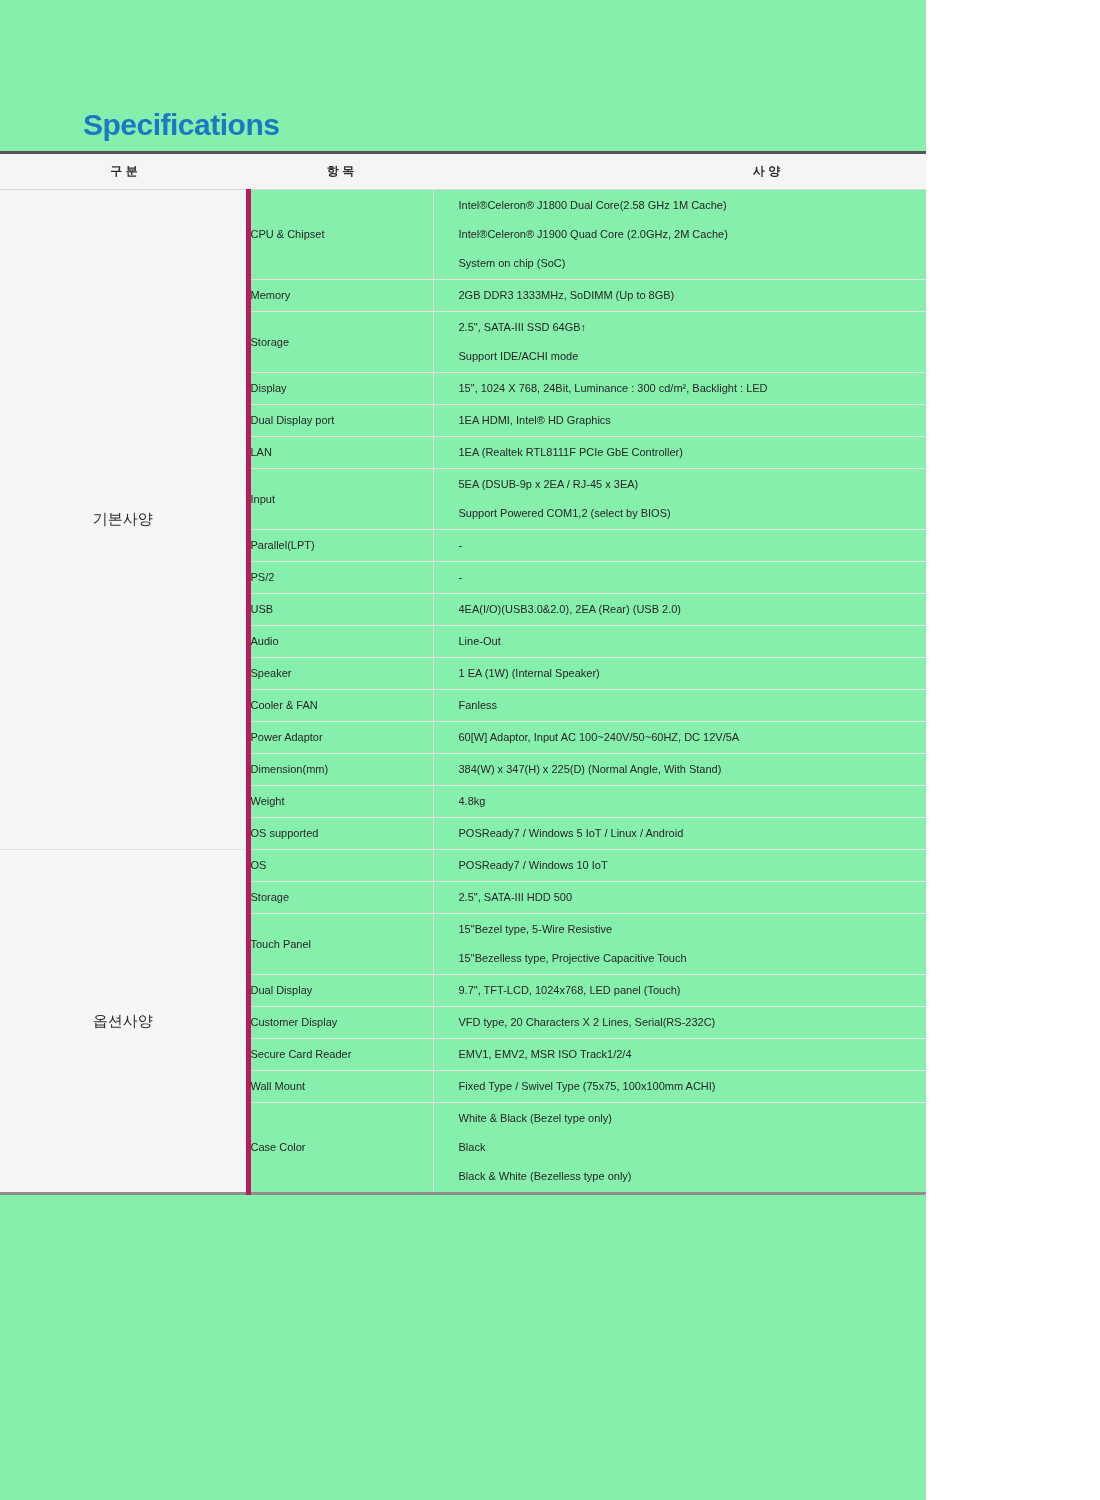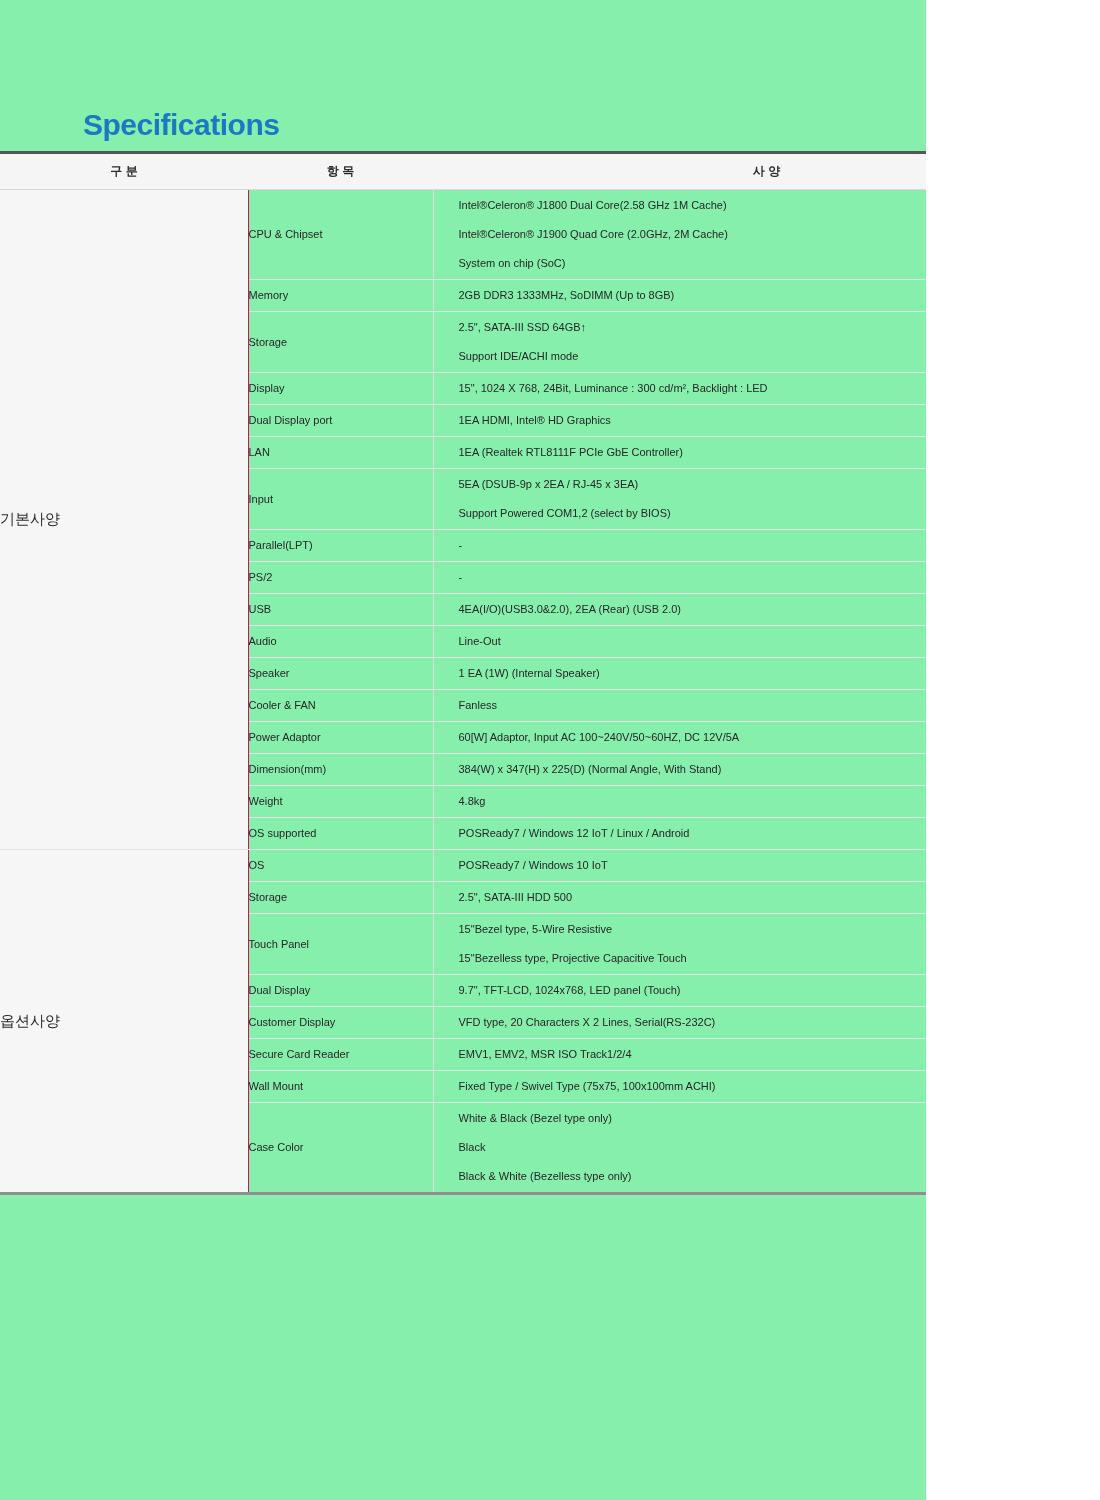--- a/index.html
+++ b/index.html
@@ -48,22 +48,22 @@
   tbody td {
     font-size: 11px;
     color: #262626;
     vertical-align: middle;
     border-bottom: 1px solid #e2e2e2;
     padding: 1px 0;
     height: 29px;
   }
   td.cat {
     background: #f6f6f7;
-    text-align: left;
-    border-right: 1px solid #be185d;
+    text-align: center;
+    border-right: 5px solid #be185d;
     font-size: 15px;
     color: #2b2b2b;
   }
   td.item {
     border-right: 1px solid #dcdcdc;
   }
   td.spec {
     padding-left: 25px;
   }
   .line { line-height: 29px; white-space: nowrap; }
@@ -220,21 +220,21 @@
           </td>
         <td class="spec">
             <div class="line">4.8kg</div>
           </td>
       </tr>
       <tr>
         <td class="item">
             <div class="line">OS supported</div>
           </td>
         <td class="spec">
-            <div class="line">POSReady7 / Windows 12 IoT / Linux / Android</div>
+            <div class="line">POSReady7 / Windows 5 IoT / Linux / Android</div>
           </td>
       </tr>
 
       <tr>
         <td class="cat" rowspan="8">옵션사양</td>
         <td class="item">
             <div class="line">OS</div>
           </td>
         <td class="spec">
             <div class="line">POSReady7 / Windows 10 IoT</div>

